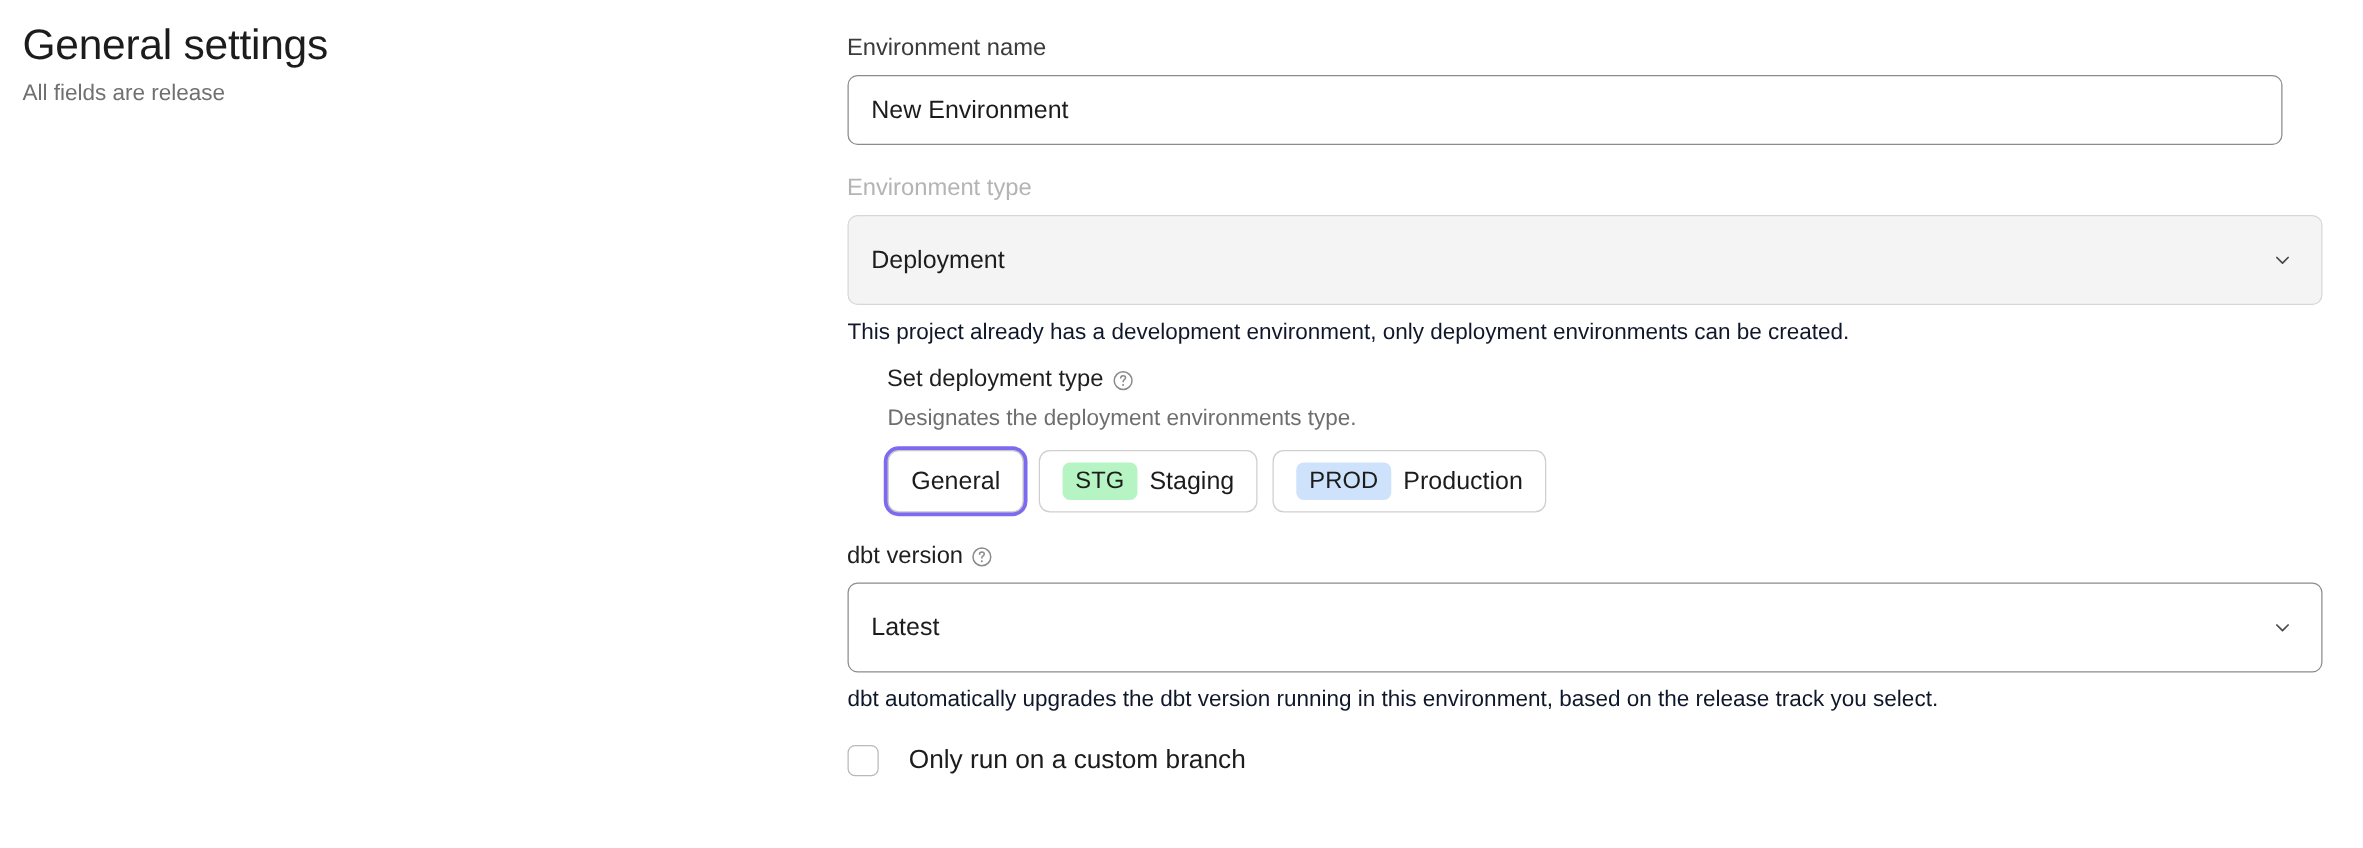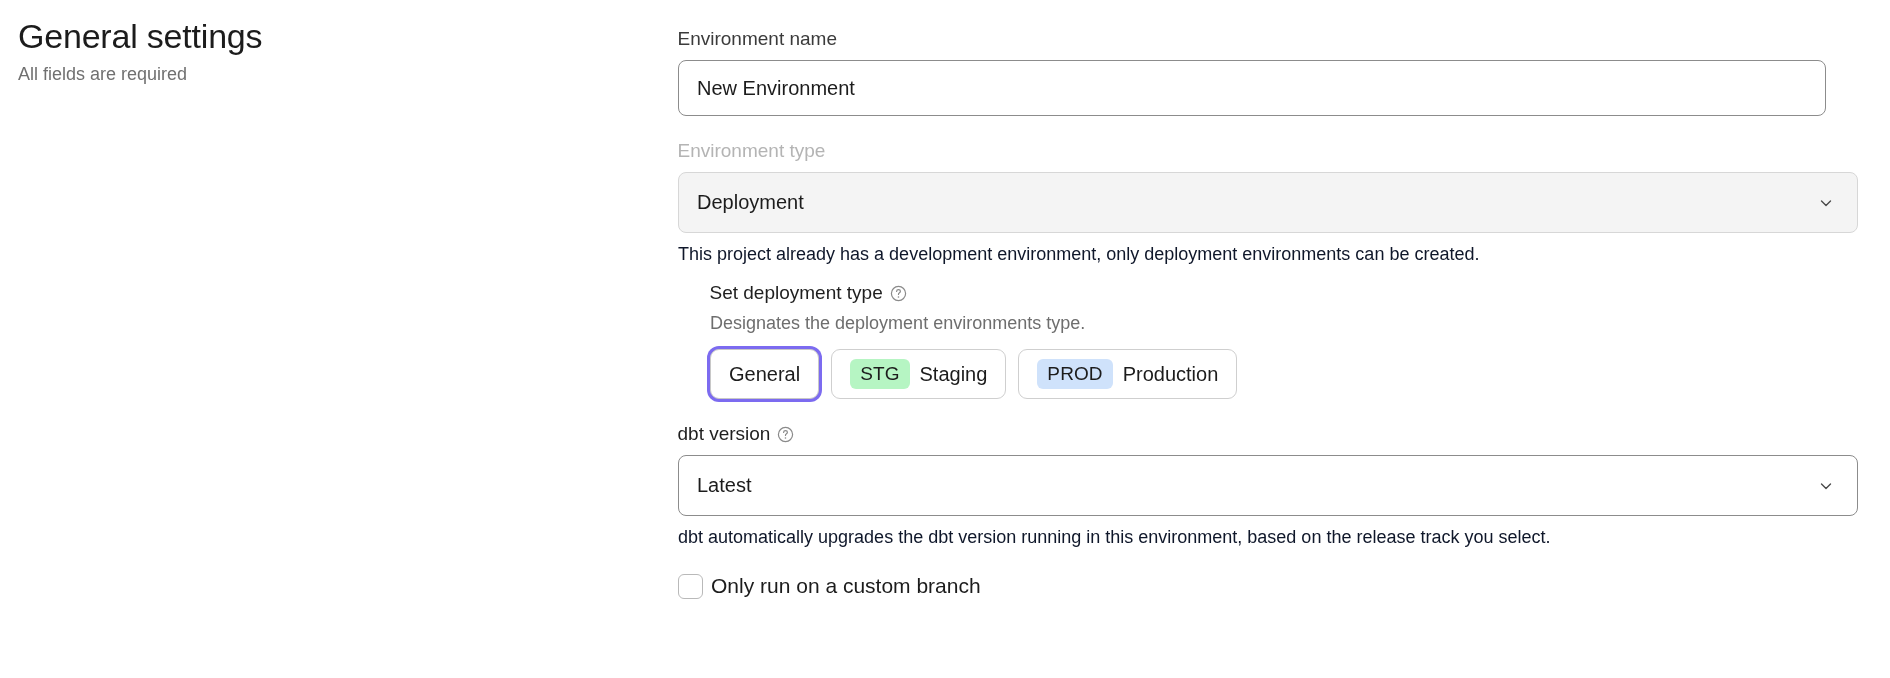--- a/index.html
+++ b/index.html
@@ -89,21 +89,21 @@
     background: #ffffff;
     font-size: 20px;
     color: #1c1c1c;
     font-family: "Liberation Sans", sans-serif;
   }
   .text-input::placeholder { color: #9a9a9a; }
 
   .select-wrap {
     position: relative;
     width: 1180px;
-    height: 61px;
+    height: 72px;
     margin-top: 8px;
   }
   .select-box {
     display: flex;
     align-items: center;
     width: 100%;
     height: 100%;
     padding: 0 18px;
     border: 1px solid #d7d7d7;
     border-radius: 8px;
@@ -180,21 +180,21 @@
     color: #1c1c1c;
     letter-spacing: 0.1px;
   }
   .badge.stg  { background: #b6f5c3; }
   .badge.prod { background: #cfe2fb; }
 
   
   .check-row {
     display: flex;
     align-items: center;
-    gap: 8px;
+    gap: 24px;
     margin-top: 24px;
   }
   .checkbox {
     width: 25px;
     height: 25px;
     border: 1.5px solid #b9b9b9;
     border-radius: 6px;
     background: #ffffff;
     flex: 0 0 auto;
     cursor: pointer;
@@ -208,21 +208,21 @@
   .block { margin-top: 22px; }
   .block-tight { margin-top: 14px; margin-left: 32px; }
 </style>
 </head>
 <body>
 
 <div class="page">
 
   <div class="left-col">
     <div class="page-title">General settings</div>
-    <div class="page-subtitle">All fields are required</div>
+    <div class="page-subtitle">All fields are release</div>
   </div>
 
   <div class="form-col">
 
     <div>
       <div class="field-label">Environment name</div>
       <input class="text-input" type="text" value="New Environment" style="">
     </div>
 
     <div class="block">

